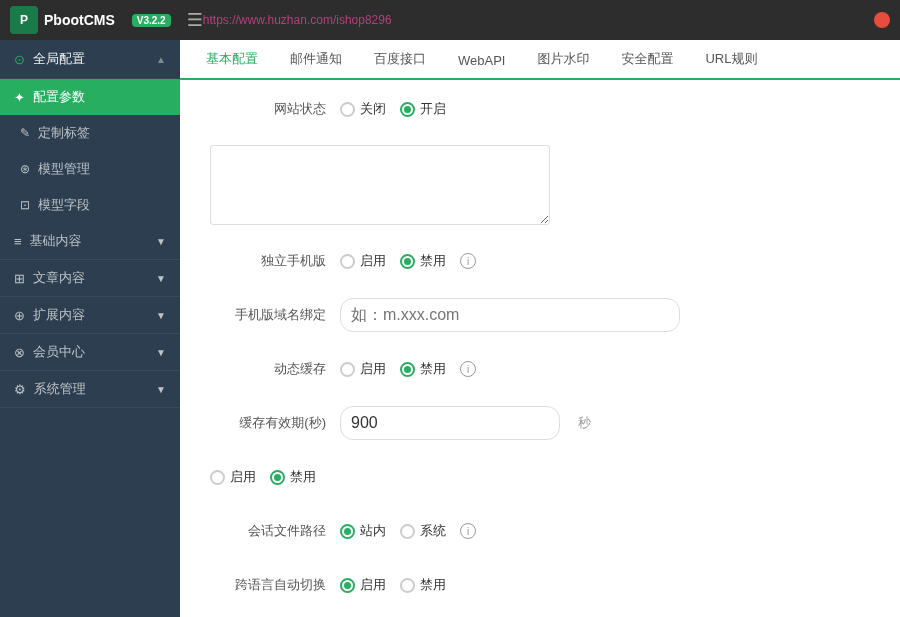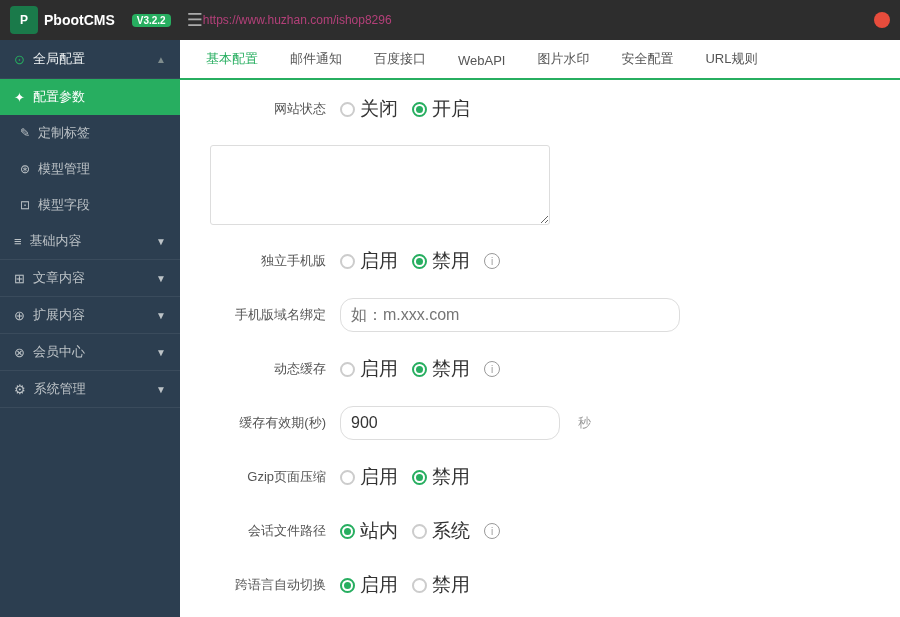--- a/index.html
+++ b/index.html
@@ -191,21 +191,21 @@
     .radio-group {
       display: flex;
       align-items: center;
       gap: 14px;
     }
     .radio-item {
       display: flex;
       align-items: center;
       gap: 5px;
       cursor: pointer;
-      font-size: 19px;
+      font-size: 13px;
       color: #333;
     }
     .radio-circle {
       width: 15px;
       height: 15px;
       border-radius: 50%;
       border: 2px solid #ccc;
       display: flex;
       align-items: center;
       justify-content: center;
@@ -434,21 +434,20 @@
 
       <div class="form-row">
         <div class="form-label">缓存有效期(秒)</div>
         <div class="form-control">
           <input type="text" class="form-input form-input-sm" value="900" style="">
           <span class="input-suffix">秒</span>
         </div>
       </div>
 
       <div class="form-row">
-        <div class="form-label">Gzip页面压缩</div>
         <div class="form-control">
           <div class="radio-group">
             <label class="radio-item">
               <div class="radio-circle"></div>
               <span>启用</span>
             </label>
             <label class="radio-item">
               <div class="radio-circle checked"></div>
               <span>禁用</span>
             </label>

